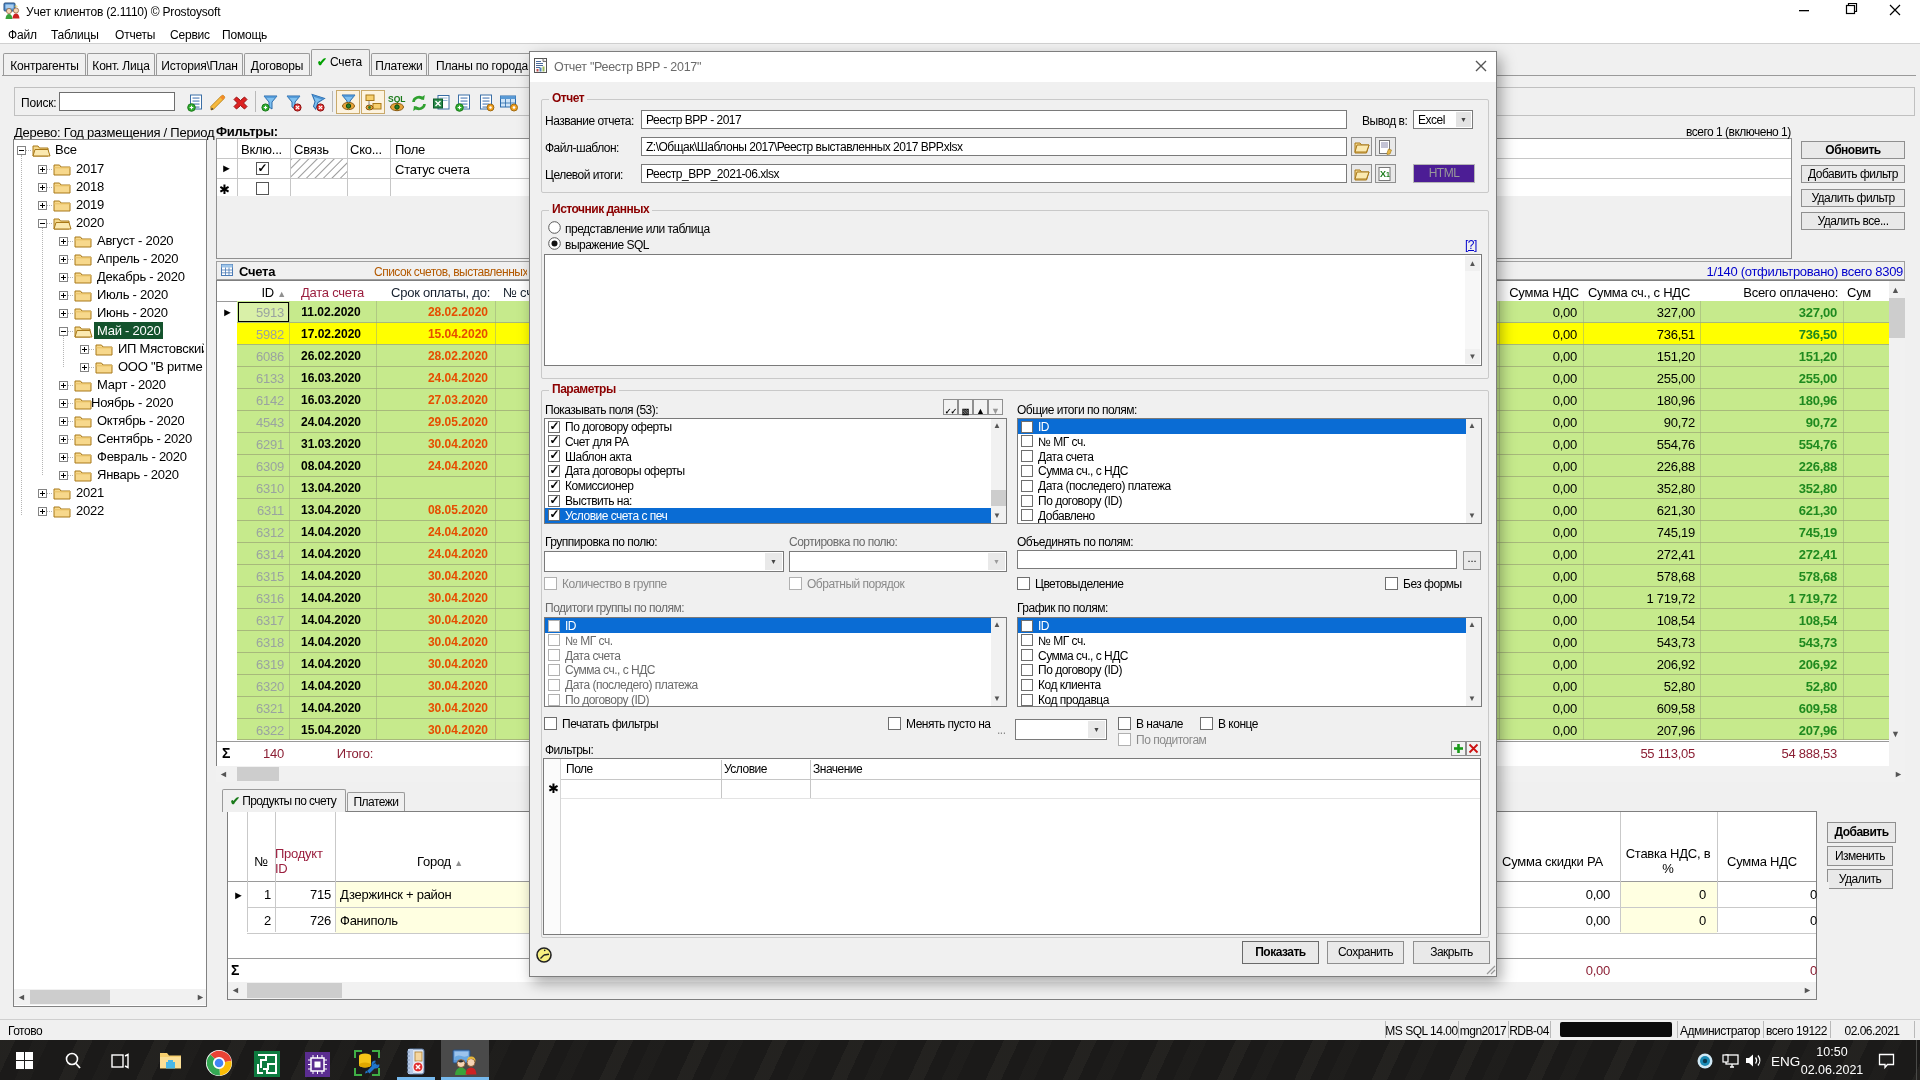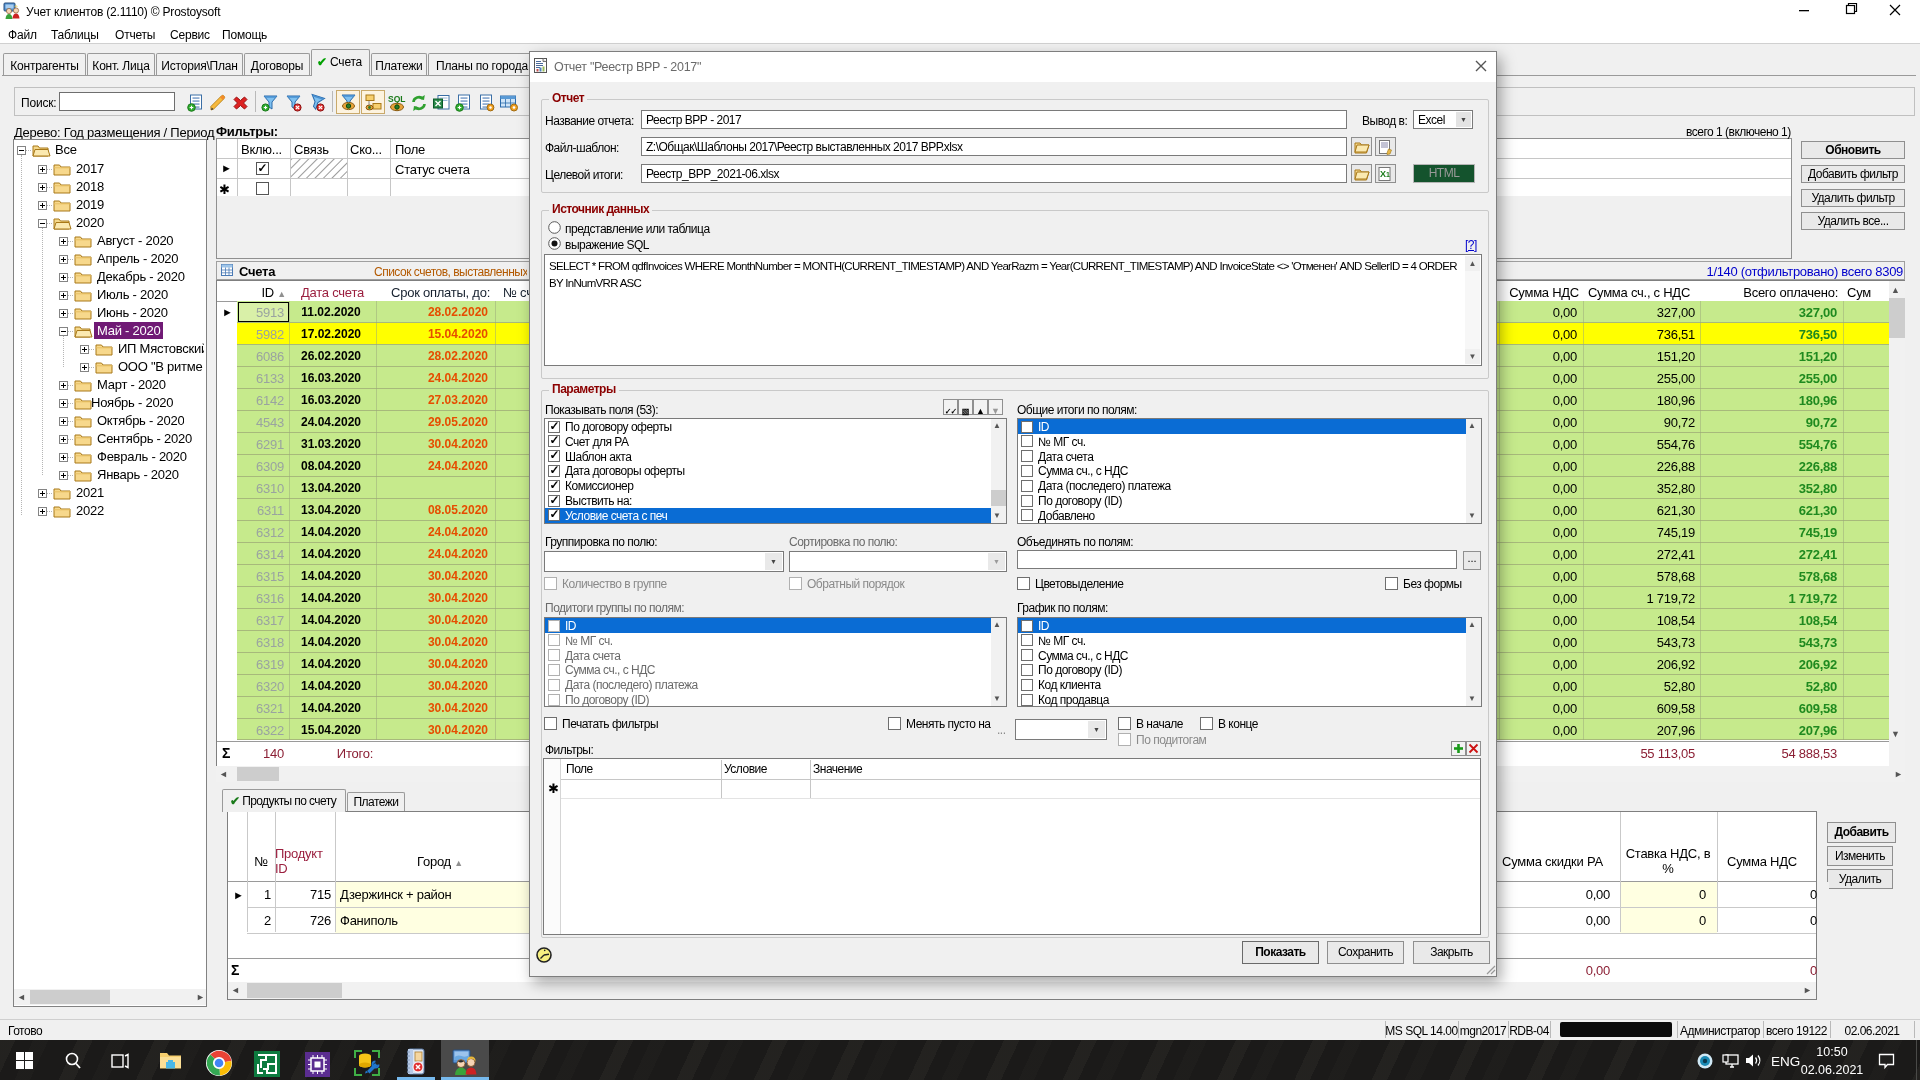--- a/index.html
+++ b/index.html
@@ -246,21 +246,21 @@
     <path d="M1 5.8 h16" stroke="#e7bf62" stroke-width="1"></path>
   </svg>
 <div class="ab" style="left:97px;top:305px;font-size:13px;letter-spacing:-0.25px;white-space:nowrap;max-width:107px;overflow:hidden;">Июнь - 2020</div>
 <div class="ab" style="left:59px;top:327px;width:9px;height:9px;background:#fff;border:1px solid #848484;z-index:2;"></div>
 <div class="ab" style="left:61px;top:331px;width:5px;height:1px;background:#000;z-index:3;"></div>
 <div class="ab" style="left:68px;top:331px;width:5px;height:1px;border-top:1px dotted #b5b5b5;"></div>
 <svg class="ab" style="left:74px;top:324px" width="18" height="14" viewBox="0 0 18 14">
     <path d="M1 3 h5 l1.5 2 H16 v8 H1 z" fill="#f5d88a" stroke="#a87818" stroke-width="1"></path>
     <path d="M3 6.5 h13 l2 6.5 H1 z" fill="#fbe9b0" stroke="#a87818" stroke-width="1"></path>
   </svg>
-<div class="ab" style="left:94px;top:322px;font-size:13px;letter-spacing:-0.25px;color:#fff;background:#701a75;padding:1px 3px;white-space:nowrap;">Май - 2020</div>
+<div class="ab" style="left:94px;top:322px;font-size:13px;letter-spacing:-0.25px;color:#fff;background:#14532d;padding:1px 3px;white-space:nowrap;">Май - 2020</div>
 <div class="ab" style="left:80px;top:345px;width:9px;height:9px;background:#fff;border:1px solid #848484;z-index:2;"></div>
 <div class="ab" style="left:82px;top:349px;width:5px;height:1px;background:#000;z-index:3;"></div>
 <div class="ab" style="left:84px;top:347px;width:1px;height:5px;background:#000;z-index:3;"></div>
 <div class="ab" style="left:89px;top:349px;width:5px;height:1px;border-top:1px dotted #b5b5b5;"></div>
 <svg class="ab" style="left:95px;top:342px" width="18" height="14" viewBox="0 0 18 14">
     <path d="M1 3 h5.5 l1.5 2 H17 v8 H1 z" fill="#f7d88c" stroke="#a87818" stroke-width="1"></path>
     <path d="M1 5.8 h16" stroke="#e7bf62" stroke-width="1"></path>
   </svg>
 <div class="ab" style="left:118px;top:341px;font-size:13px;letter-spacing:-0.25px;white-space:nowrap;max-width:86px;overflow:hidden;">ИП Мястовский</div>
 <div class="ab" style="left:80px;top:363px;width:9px;height:9px;background:#fff;border:1px solid #848484;z-index:2;"></div>
@@ -928,35 +928,34 @@
       <path d="M1 2 h5 l1.5 2 H15 l-2.5 8 H1 z" fill="#f7d88c" stroke="#a87818"></path>
       <path d="M3 4 h12 l-2.5 7 H1 z" fill="#fbe9b0" stroke="#a87818"></path>
     </svg>
   </div>
 <div class="ab" style="left:1375px;top:164px;width:21px;height:19px;background:#e9e9e9;border:1px solid #8f8f8f;z-index:11;">
     <svg style="position:absolute;left:2px;top:2px" width="16" height="14" viewBox="0 0 16 14">
       <rect x="1" y="0.5" width="11" height="13" fill="#fff" stroke="#777"></rect>
       <text x="2" y="10" font-size="9" font-weight="bold" fill="#1a7a1a" font-family="Liberation Sans">X<tspan font-size="7">1</tspan></text>
     </svg>
   </div>
-<div class="ab" style="left:1413px;top:164px;width:62px;height:19px;background:#14532d;border:1px solid #b5b5b5;text-align:center;color:#9a9a9a;line-height:17px;font-size:12px;letter-spacing:-0.5px;z-index:11;">HTML</div>
+<div class="ab" style="left:1413px;top:164px;width:62px;height:19px;background:#4c1d95;border:1px solid #b5b5b5;text-align:center;color:#9a9a9a;line-height:17px;font-size:12px;letter-spacing:-0.5px;z-index:11;">HTML</div>
 <div class="ab" style="left:541px;top:210px;width:948px;height:169px;border:1px solid #c9c9c9;border-radius:2px;z-index:11;"></div>
 <div class="ab" style="left:549px;top:202px;font-size:12px;letter-spacing:-0.5px;font-weight:bold;color:#8b0000;background:#f0f0f0;padding:0 3px;z-index:11;">Источник данных</div>
 <svg class="ab" style="left:548px;top:221px;z-index:11;" width="13" height="13" viewBox="0 0 13 13">
     <circle cx="6.5" cy="6.5" r="5.8" fill="#fff" stroke="#5a5a5a"></circle>
   </svg>
 <div class="ab" style="left:565px;top:222px;font-size:12px;letter-spacing:-0.5px;color:#000;white-space:nowrap;z-index:11;">представление или таблица</div>
 <svg class="ab" style="left:548px;top:237px;z-index:11;" width="13" height="13" viewBox="0 0 13 13">
     <circle cx="6.5" cy="6.5" r="5.8" fill="#fff" stroke="#5a5a5a"></circle>
     <circle cx="6.5" cy="6.5" r="3" fill="#111"></circle>
   </svg>
 <div class="ab" style="left:565px;top:238px;font-size:12px;letter-spacing:-0.5px;color:#000;white-space:nowrap;z-index:11;">выражение SQL</div>
 <div class="ab" style="left:1465px;top:238px;font-size:12px;letter-spacing:-0.5px;color:#0000cc;text-decoration:underline;z-index:11;">[?]</div>
 <div class="ab" style="left:544px;top:254px;width:938px;height:112px;background:#fff;border:1px solid #7a7a7a;z-index:11;">
-    <div style="font-size:11.5px;letter-spacing:-0.7px;padding:3px 18px 2px 4px;line-height:16.5px;">SELECT * FROM qdfInvoices WHERE MonthNumber = MONTH(CURRENT_TIMESTAMP) AND YearRazm = Year(CURRENT_TIMESTAMP) AND InvoiceState &lt;&gt; 'Отменен' AND SellerID = 4 ORDER BY InNumVRR ASC</div>
     <div style="position:absolute;right:1px;top:1px;width:15px;height:15px;background:#f0f0f0;text-align:center;font-size:8px;color:#555;line-height:15px;">▲</div>
     <div style="position:absolute;right:1px;bottom:1px;width:15px;height:15px;background:#f0f0f0;text-align:center;font-size:8px;color:#555;line-height:15px;">▼</div>
     <div style="position:absolute;right:1px;top:16px;width:15px;height:78px;background:#f7f7f7;"></div>
   </div>
 <div class="ab" style="left:541px;top:390px;width:948px;height:548px;border:1px solid #c9c9c9;border-radius:2px;z-index:11;"></div>
 <div class="ab" style="left:549px;top:382px;font-size:12px;letter-spacing:-0.5px;font-weight:bold;color:#8b0000;background:#f0f0f0;padding:0 3px;z-index:11;">Параметры</div>
 <div class="ab" style="left:545px;top:403px;font-size:12px;letter-spacing:-0.5px;color:#000;white-space:nowrap;z-index:11;">Показывать поля (53):</div>
 <div class="ab" style="left:1017px;top:403px;font-size:12px;letter-spacing:-0.5px;color:#000;white-space:nowrap;z-index:11;">Общие итоги по полям:</div>
 <div class="ab" style="left:943px;top:399px;width:15px;height:16px;background:#f2f2f2;border:1px solid #8f8f8f;text-align:center;z-index:11;"><span style="font-size:8px;font-weight:bold;letter-spacing:-1px;">✓✓</span></div>
 <div class="ab" style="left:958px;top:399px;width:15px;height:16px;background:#f2f2f2;border:1px solid #8f8f8f;text-align:center;z-index:11;"><span style="font-size:8px;font-weight:bold;">▧</span></div>

